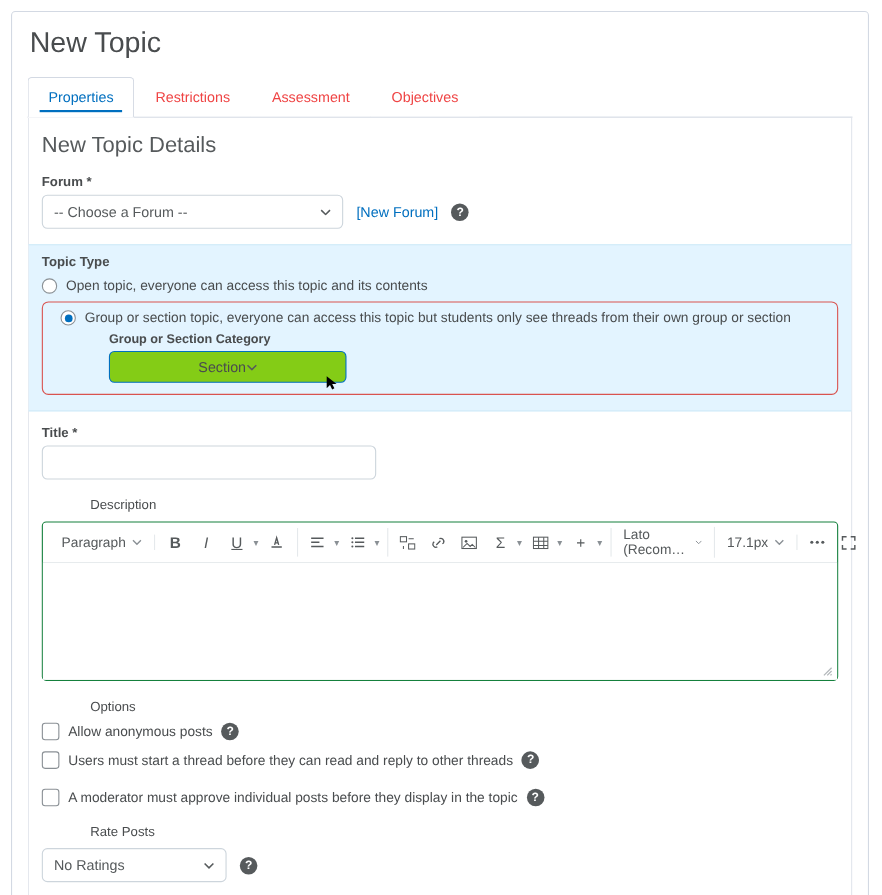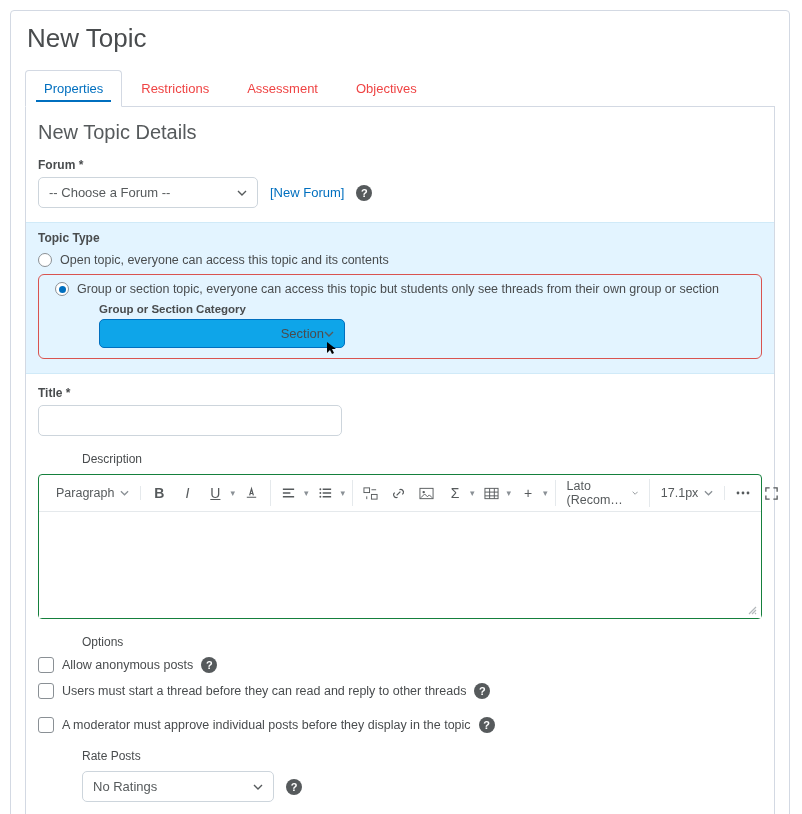--- a/index.html
+++ b/index.html
@@ -7,32 +7,32 @@
 .page { border: 1px solid #d3d9e3; border-radius: 4px; padding: 12px 14px 18px; width: 780px; }
 h1.page-title { font-size: 26px; color: #494c4e; font-weight: 400; margin-bottom: 16px; padding-left: 2px; }
 .tabs { display: flex; border-bottom: 1px solid #d3d9e3; margin-bottom: 0; }
 .tab { padding: 10px 18px; font-size: 13px; color: #ef4444; cursor: pointer; position: relative; background: #fff; border: 1px solid transparent; border-bottom: none; border-radius: 4px 4px 0 0; }
 .tab.active { color: #006fbf; border-color: #d3d9e3; border-bottom: 1px solid #fff; margin-bottom: -1px; }
 .tab.active::after { content:''; position:absolute; left:10px; right:10px; bottom:4px; height:2px; background:#006fbf; }
 .panel { border: 1px solid #d3d9e3; border-top: none; border-radius: 0 0 4px 4px; padding: 14px 12px 18px; }
 h2.details-title { font-size: 20px; font-weight: 400; color: #565a5c; margin-bottom: 14px; }
 .field-label { font-size: 12px; font-weight: 700; color: #494c4e; margin-bottom: 5px; display: block; }
 .select-row { display: flex; align-items: center; gap: 12px; margin-bottom: 14px; }
-.select { display:flex; align-items:center; justify-content:space-between; border:1px solid #cdd5dc; border-radius:5px; padding: 7px 10px; width: 220px; background:#fff; font-size:13px; color:#565a5c; cursor:pointer; }
+.select { display:flex; align-items:center; justify-content:space-between; border:1px solid #cdd5dc; border-radius:5px; padding: 7px 10px; width: 274px; background:#fff; font-size:13px; color:#565a5c; cursor:pointer; }
 .select .chevron { color:#565a5c; }
 .link { color:#006fbf; font-size:13px; cursor:pointer; }
 .help { width:16px; height:16px; border-radius:50%; background:#565a5c; color:#fff; display:inline-flex; align-items:center; justify-content:center; font-size:11px; font-weight:700; cursor:pointer; }
 .topictype-box { background:#e3f4ff; border-top:1px solid #d0eaf8; border-bottom:1px solid #d0eaf8; margin: 10px -12px 12px; padding: 8px 12px 14px; }
 .radio-row { display:flex; align-items:center; gap:8px; padding:3px 0; font-size:12.5px; color:#494c4e; }
 .radio { width:14px; height:14px; border:1px solid #8a9095; border-radius:50%; display:inline-flex; align-items:center; justify-content:center; background:#fff; }
 .radio.checked::after { content:''; width:7px; height:7px; border-radius:50%; background:#006fbf; }
 .highlight-box { border:1.5px solid #d9534f; border-radius:6px; margin-top:4px; padding: 4px 8px 10px 16px; }
 .sub-indent { margin-left: 44px; margin-top: 4px; }
 .sub-label { font-size:11.5px; font-weight:700; color:#494c4e; margin-bottom:4px; }
-.select-blue { border:1px solid #006fbf; border-radius:5px; width: 246px; padding:6px 10px; display:flex; justify-content:flex-end; align-items:center; background:#0ea5e9; font-size:13px; position:relative; }
+.select-blue { border:1px solid #006fbf; border-radius:5px; width: 216px; padding:6px 10px; display:flex; justify-content:center; align-items:center; background:#84cc16; font-size:13px; position:relative; }
 .cursor { position:absolute; right:6px; bottom:-8px; font-size:15px; color:#000; }
 .input { border:1px solid #cdd5dc; border-radius:5px; padding:7px 8px; width:304px; font-size:13px; background:#fff; }
 .editor { border:1px solid #15803d; border-radius:4px; margin-top:4px; }
 .toolbar { display:flex; align-items:center; padding:4px 6px; border-bottom:1px solid #e5e9ec; flex-wrap:nowrap; }
 .tgroup { display:flex; align-items:center; padding: 0 7px; border-right:1px solid #e5e9ec; gap:6px; }
 .tgroup:last-child { border-right:none; }
 .tbtn { width:22px; height:26px; display:inline-flex; align-items:center; justify-content:center; color:#565a5c; cursor:pointer; font-size:14px; }
 .drop-ind { font-size:9px; color:#8a9095; margin-left:-2px; }
 .para-select { display:flex; align-items:center; gap:6px; color:#565a5c; font-size:12.5px; padding:0 4px; }
 .editor-body { height:106px; position:relative; background:#fff; }
@@ -238,21 +238,21 @@
       </div>
       <div class="opt-item">
         <span class="checkbox"></span>
         <span>A moderator must approve individual posts before they display in the topic</span>
         <span class="help">?</span>
       </div>
     </div>
 
     <div class="section-label">Rate Posts</div>
     <div class="rate-row">
-      <div class="select" style="width:192px;margin-left:44px;">
+      <div class="select" style="width:168px;">
         <span>No Ratings</span>
         <span>
           <svg width="10" height="6" viewBox="0 0 10 6">
               <path d="M1 1l4 4 4-4" stroke="#565a5c" stroke-width="1.4" fill="none"></path>
             </svg>
         </span>
       </div>
       <span class="help">?</span>
     </div>
 

